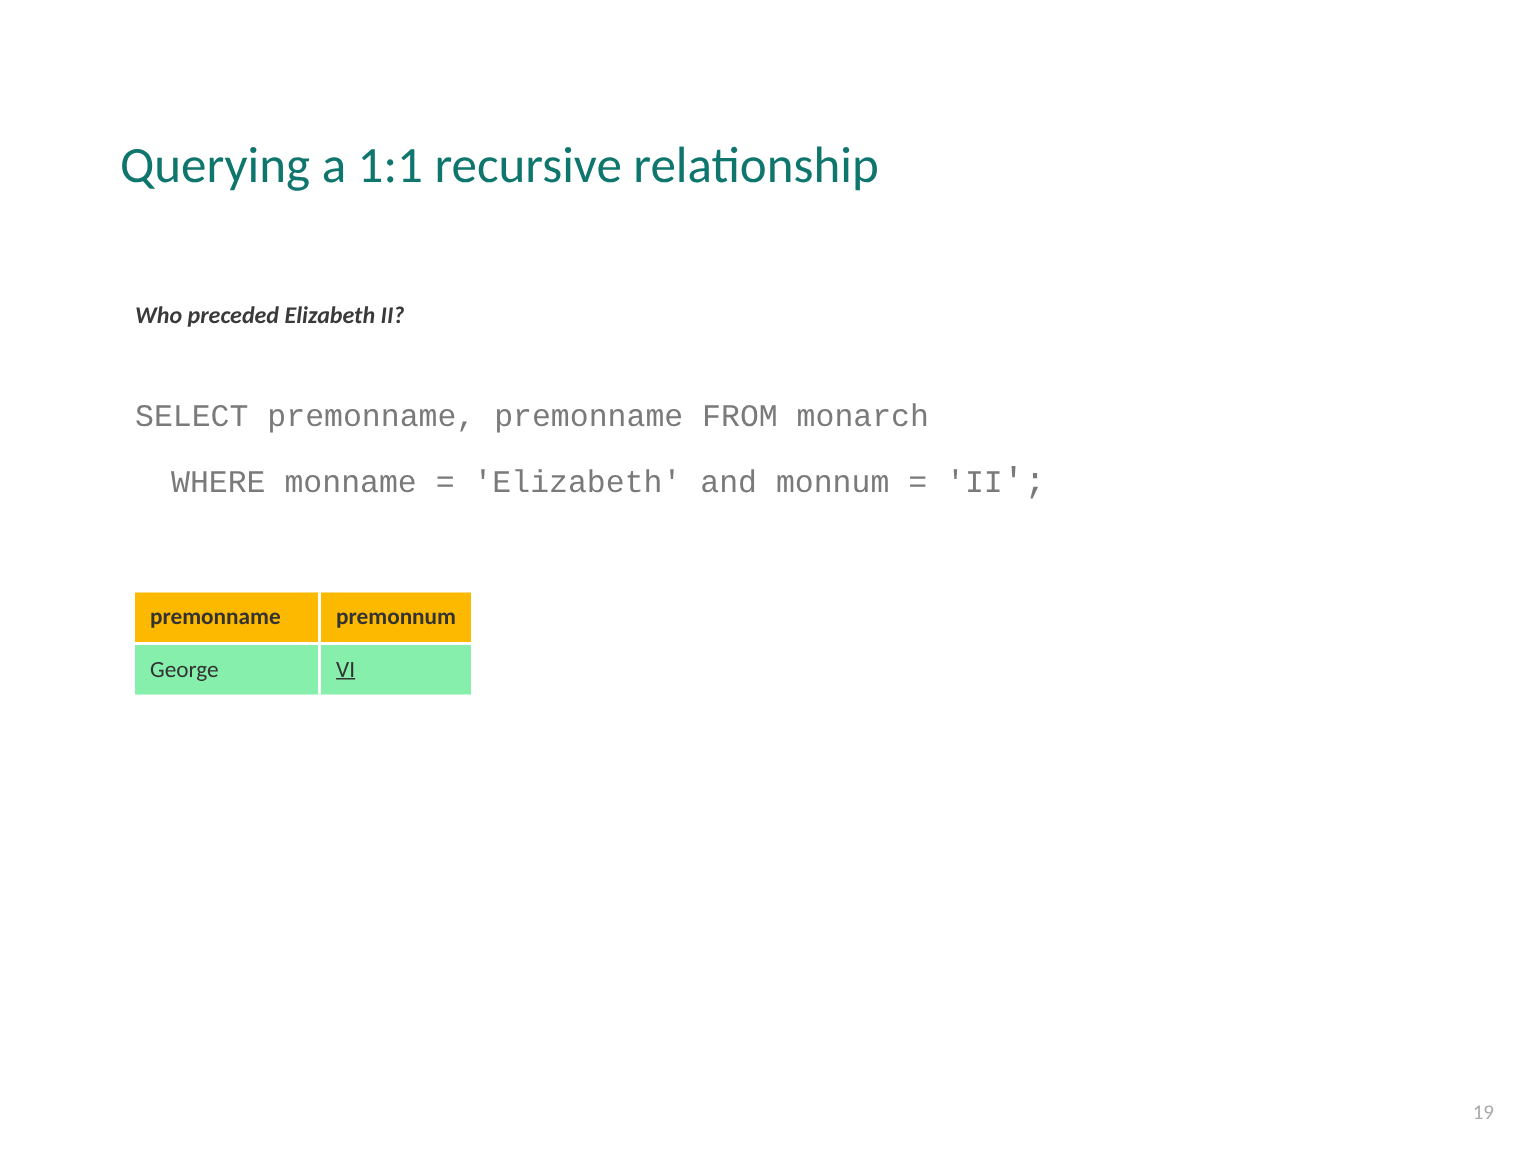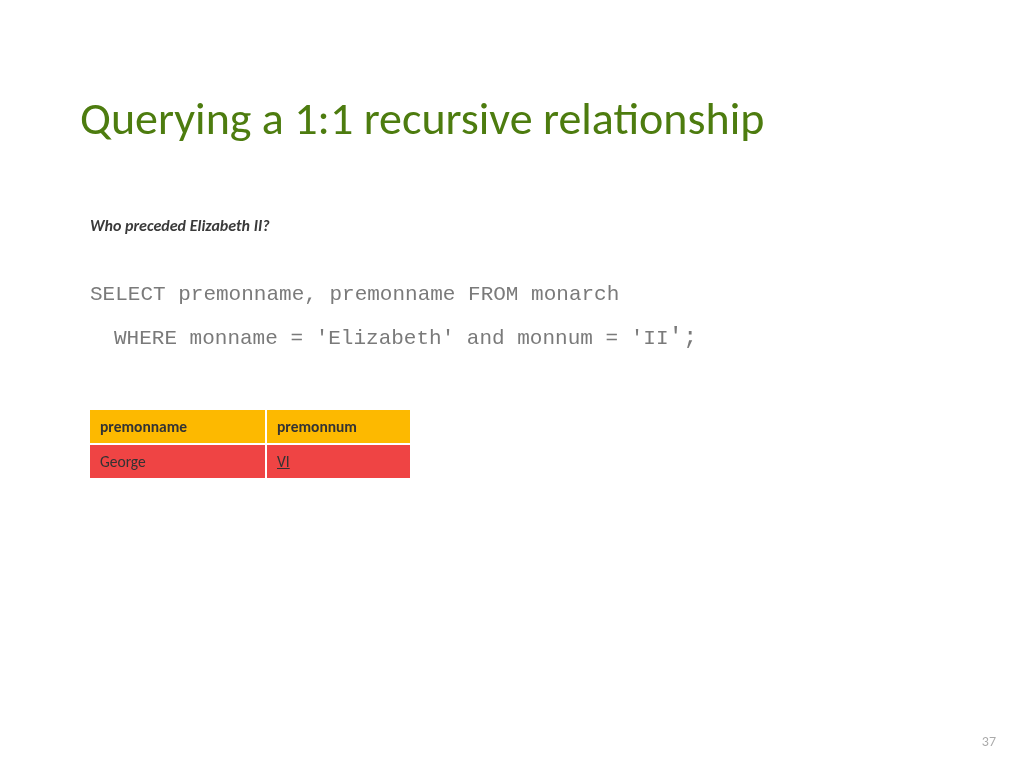--- a/index.html
+++ b/index.html
@@ -15,23 +15,23 @@
       position: relative;
       overflow: hidden;
     }
     .slide {
       width: 100%;
       height: 100%;
       padding: 90px 80px 40px 80px;
       position: relative;
     }
     .title {
-      font-size: 46px;
+      font-size: 34px;
       font-weight: 400;
-      color: #4d7c0f;
+      color: #0f766e;
       margin-bottom: 70px;
     }
     .question {
       font-size: 16px;
       font-style: italic;
       font-weight: 600;
       color: #3a3a3a;
       margin-left: 10px;
       margin-bottom: 40px;
     }
@@ -45,37 +45,37 @@
     }
     .code-line2 {
       padding-left: 24px;
     }
     .quote-big {
       font-size: 24px;
     }
     .result-table {
       margin-left: 10px;
       border-collapse: collapse;
-      width: 320px;
+      width: 224px;
     }
     .result-table th {
       background: #fdb900;
       color: #333;
       font-weight: 600;
       font-size: 15.5px;
       text-align: left;
       padding: 7px 10px;
       border-right: 2px solid #ffffff;
     }
     .result-table th:last-child {
       border-right: none;
       margin-left: 26px;
     }
     .result-table td {
-      background: #ef4444;
+      background: #86efac;
       color: #333;
       font-weight: 500;
       font-size: 15.5px;
       text-align: left;
       padding: 7px 10px;
       border-right: 2px solid #ffffff;
       border-top: 2px solid #ffffff;
     }
     .result-table td:last-child {
       border-right: none;
@@ -114,14 +114,14 @@
       </tr>
     </thead>
     <tbody>
       <tr>
         <td class="col1">George</td>
         <td class="col2">VI</td>
       </tr>
     </tbody>
   </table>
 
-  <div class="page-number">37</div>
+  <div class="page-number">19</div>
 </div>
 
 </body></html>

